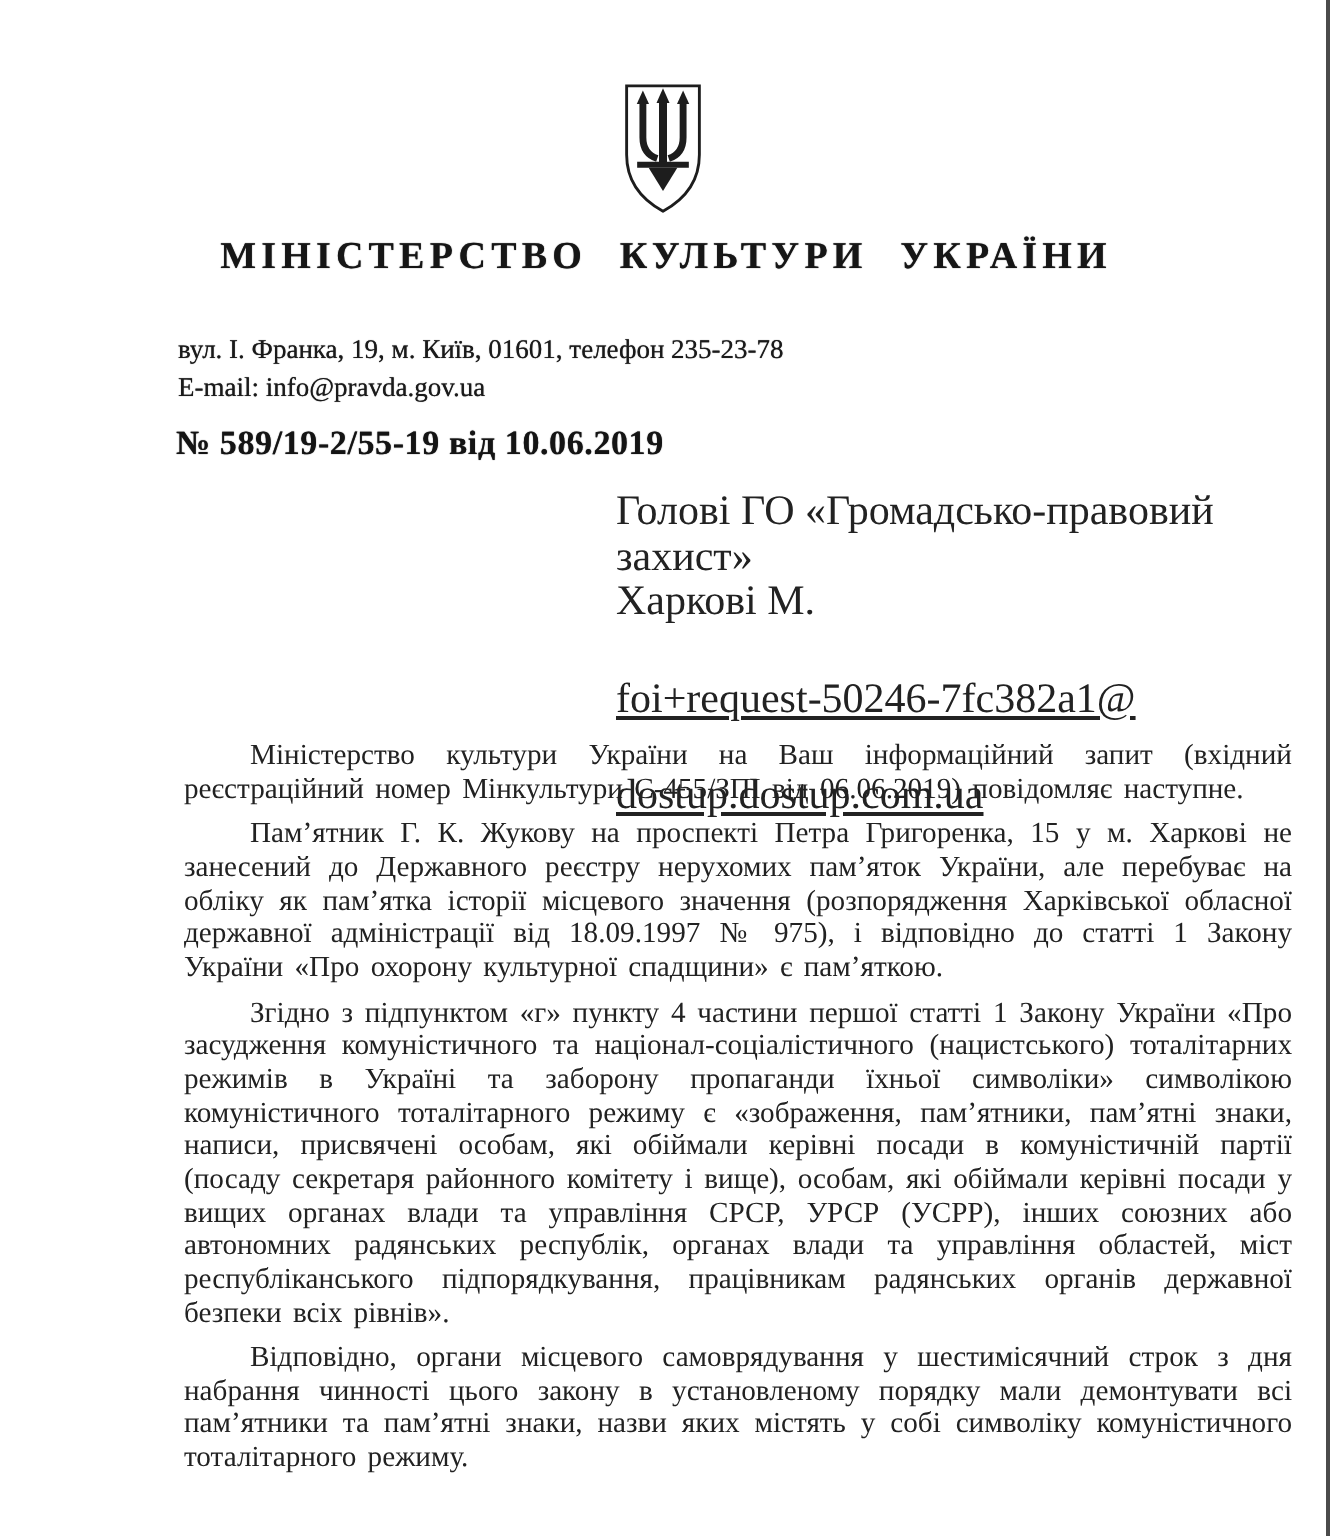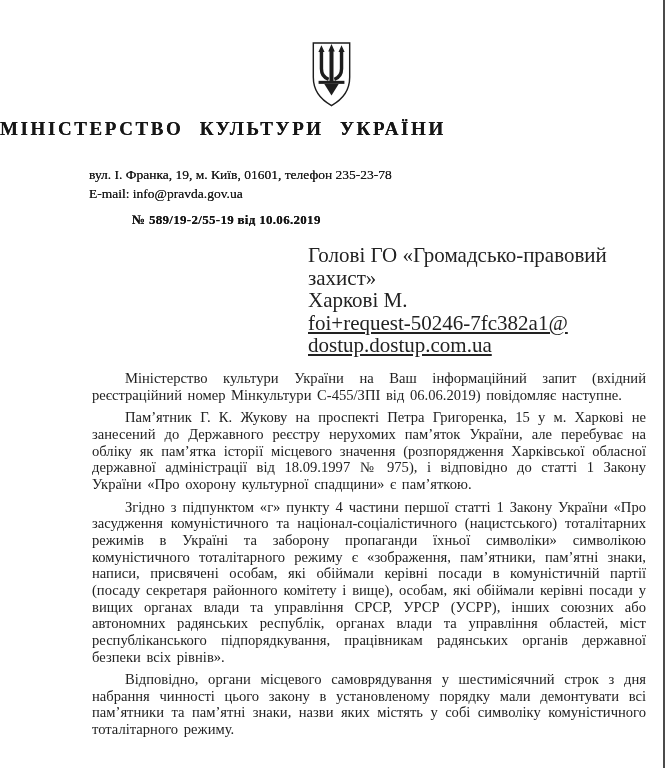--- a/index.html
+++ b/index.html
@@ -20,54 +20,54 @@
     width: 2px; height: 768px;
     background: #4b4b4b;
   }
   .emblem {
     position: absolute; left: 309px; top: 41px;
     width: 45px; height: 67px;
   }
   .ministry-title {
     position: absolute; top: 118px; left: 0;
     width: 100%;
-    text-align: left;
+    text-align: center;
     font-weight: bold;
     font-size: 19px;
     letter-spacing: 2.6px;
     word-spacing: 9px;
     color: #161616;
     text-shadow: 0 0 0.5px #2a2a2a;
   }
   .sender-info {
     position: absolute; left: 89px; top: 165px;
     font-weight: normal;
     font-size: 13.5px;
     line-height: 19px;
     color: #1a1a1a;
     text-shadow: 0 0 0.4px #2a2a2a;
   }
   .ref-number {
     position: absolute; left: 88px; top: 212px;
     font-weight: bold;
-    font-size: 13px;
+    font-size: 17px;
     letter-spacing: 0.3px;
     color: #141414;
     text-shadow: 0 0 0.5px #2a2a2a;
-    margin-left: 44px;
   }
   .addressee {
     position: absolute; left: 308px; top: 244px;
     font-size: 21px;
     line-height: 22.6px;
     color: #222;
   }
   .addressee .underlined {
     text-decoration: underline;
     text-underline-offset: 2px;
+    margin-top: 26px;
   }
   .body-text {
     position: absolute; left: 86px; top: 364px;
     width: 566px;
     font-size: 14.6px;
     line-height: 16.65px;
     text-align: justify;
     word-spacing: 2px;
     color: #222;
   }

